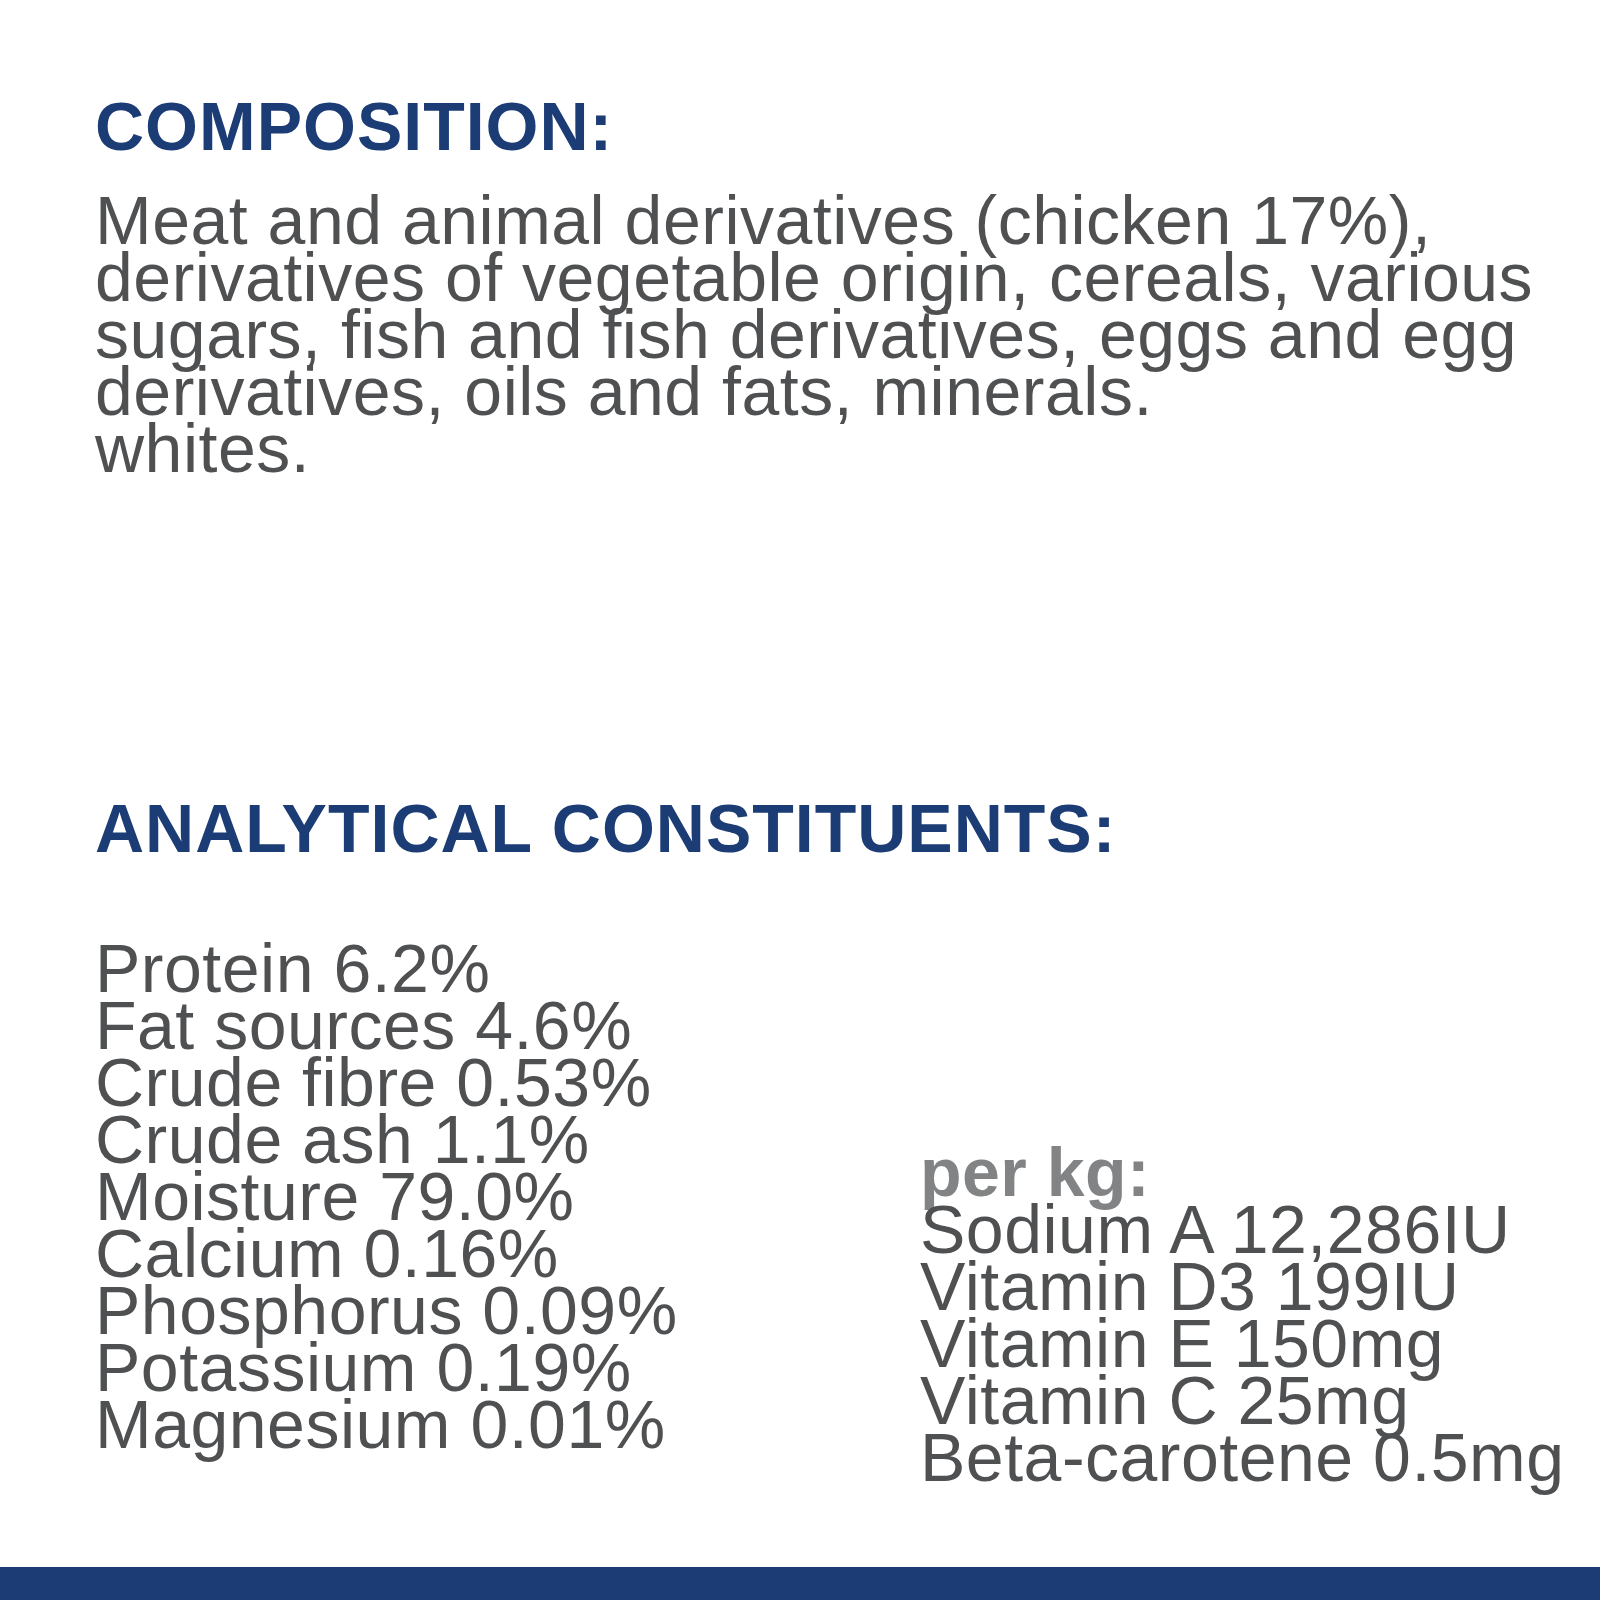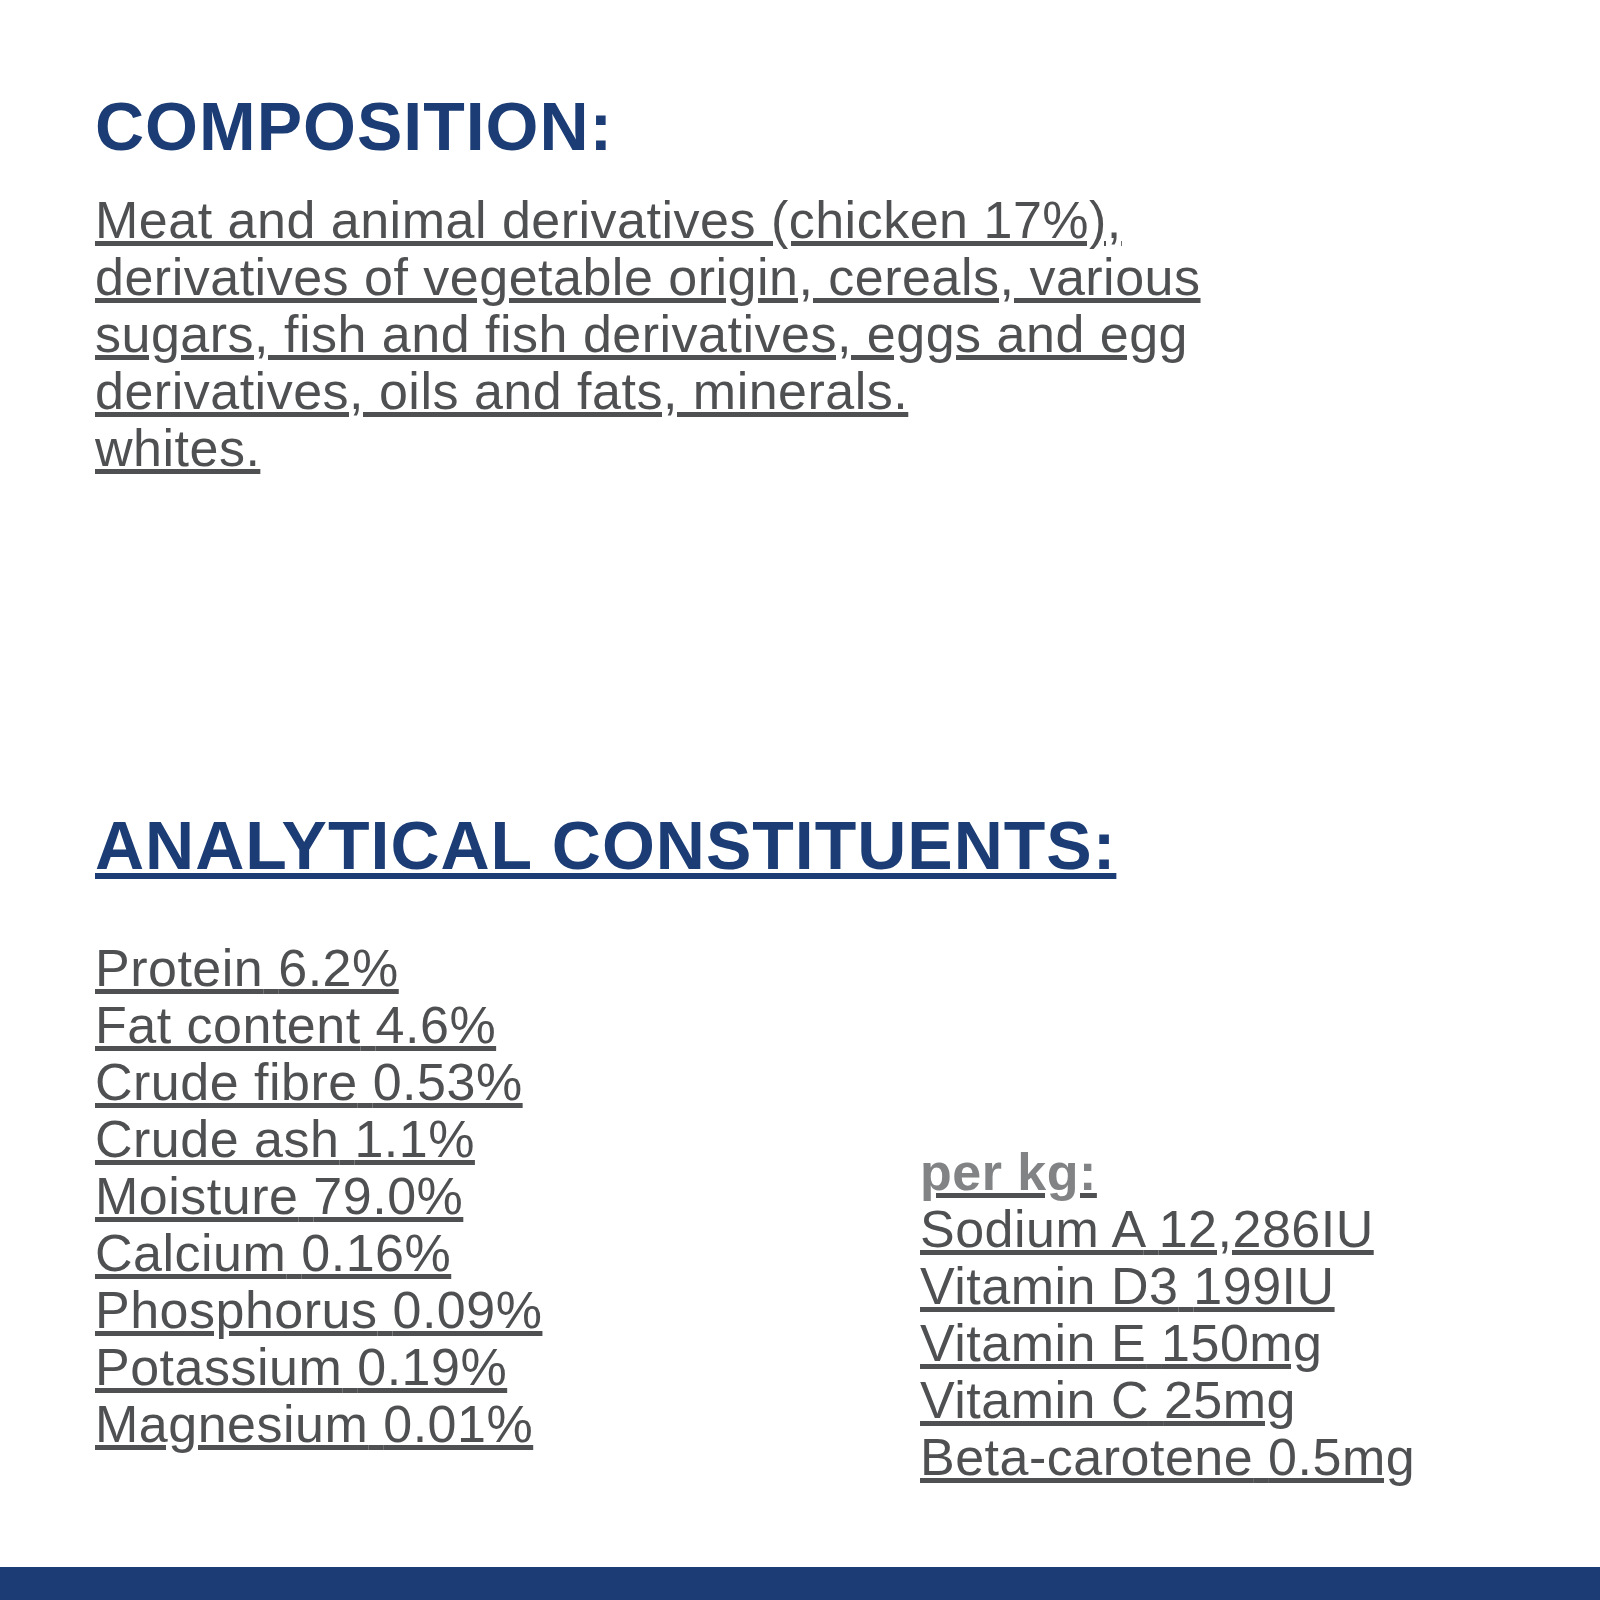--- a/index.html
+++ b/index.html
@@ -23,28 +23,27 @@
     left: 95px;
     right: 60px;
     font-size: 68px;
     font-weight: 700;
     letter-spacing: 1px;
     color: var(--navy);
     line-height: 1;
     white-space: nowrap;
   }
   .heading-composition { top: 92px; }
-  .heading-analytical { top: 811px; text-decoration: underline; }
+  .heading-analytical { top: 794px; }
   .body-text {
     color: var(--body-gray);
-    font-size: 52px;
+    font-size: 68px;
     font-weight: 300;
     line-height: 57px;
     letter-spacing: 0.5px;
-    text-decoration: underline;
   }
   .composition-paragraph {
     position: absolute;
     left: 95px;
     right: 60px;
     top: 192px;
   }
   .para-line { height: 57px; white-space: nowrap; }
   .inline-label {
     font-weight: 700;
@@ -88,21 +87,21 @@
     <div class="para-line">derivatives of vegetable origin, cereals, various</div>
     <div class="para-line">sugars, fish and fish derivatives, eggs and egg</div>
     <div class="para-line">derivatives, oils and fats, minerals.</div>
     <div class="para-line">whites.</div>
   </div>
 
   <div class="section-heading heading-analytical">ANALYTICAL CONSTITUENTS:</div>
 
   <div class="nutrient-list body-text">
     <div class="nutrient-row"><span>Protein</span> <span>6.2%</span></div>
-    <div class="nutrient-row"><span>Fat content</span> <span>4.6%</span></div>
+    <div class="nutrient-row"><span>Fat sources</span> <span>4.6%</span></div>
     <div class="nutrient-row"><span>Crude fibre</span> <span>0.53%</span></div>
     <div class="nutrient-row"><span>Crude ash</span> <span>1.1%</span></div>
     <div class="nutrient-row"><span>Moisture</span> <span>79.0%</span></div>
     <div class="nutrient-row"><span>Calcium</span> <span>0.16%</span></div>
     <div class="nutrient-row"><span>Phosphorus</span> <span>0.09%</span></div>
     <div class="nutrient-row"><span>Potassium</span> <span>0.19%</span></div>
     <div class="nutrient-row"><span>Magnesium</span> <span>0.01%</span></div>
   </div>
 
   <div class="per-kg-col body-text">

